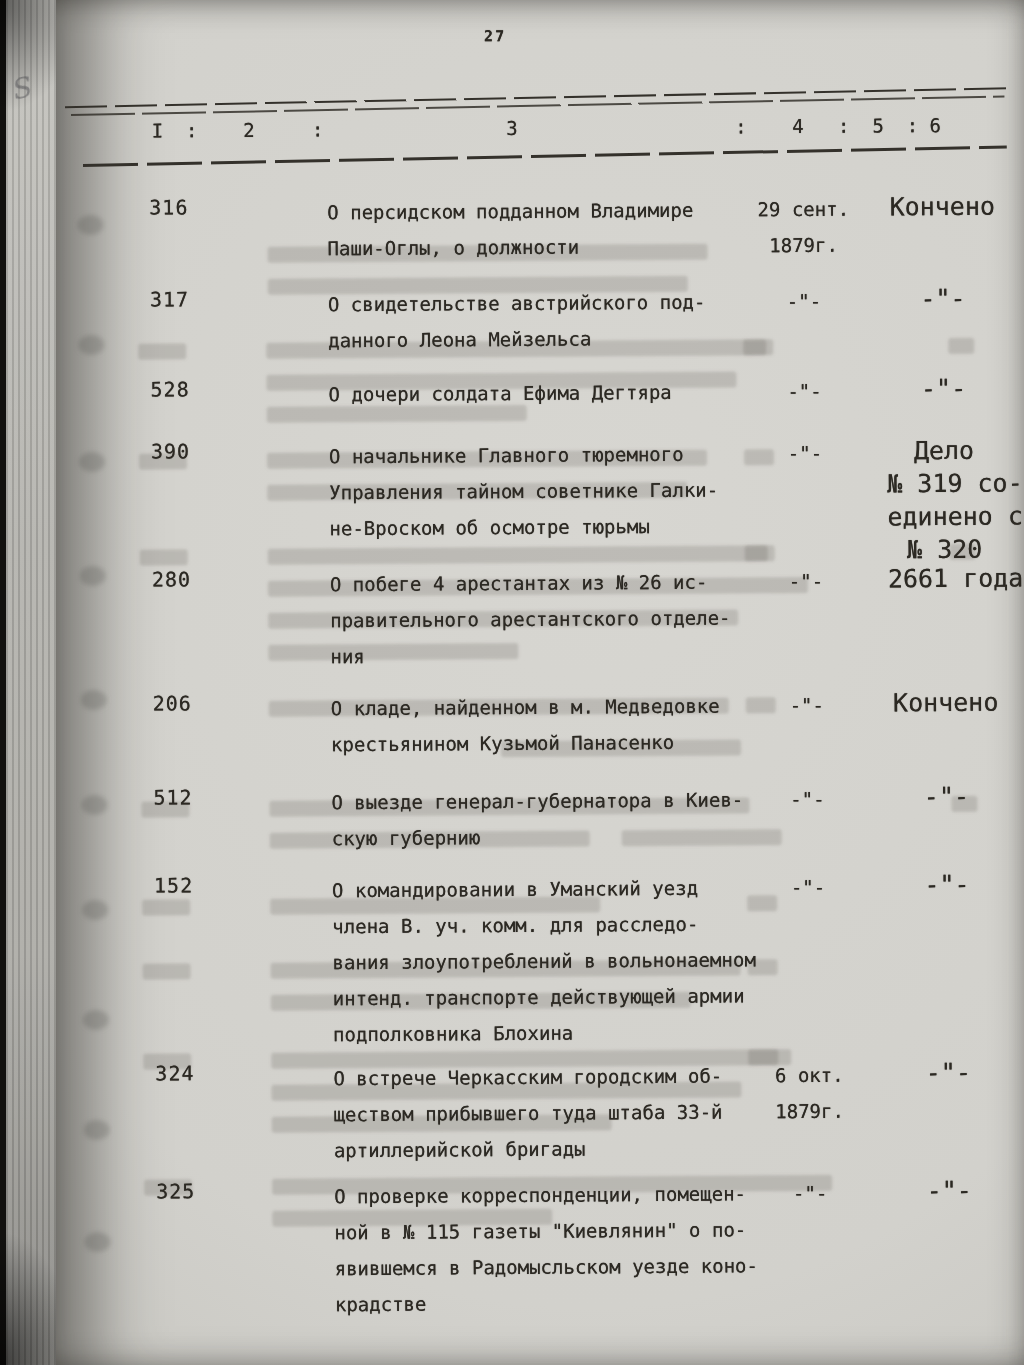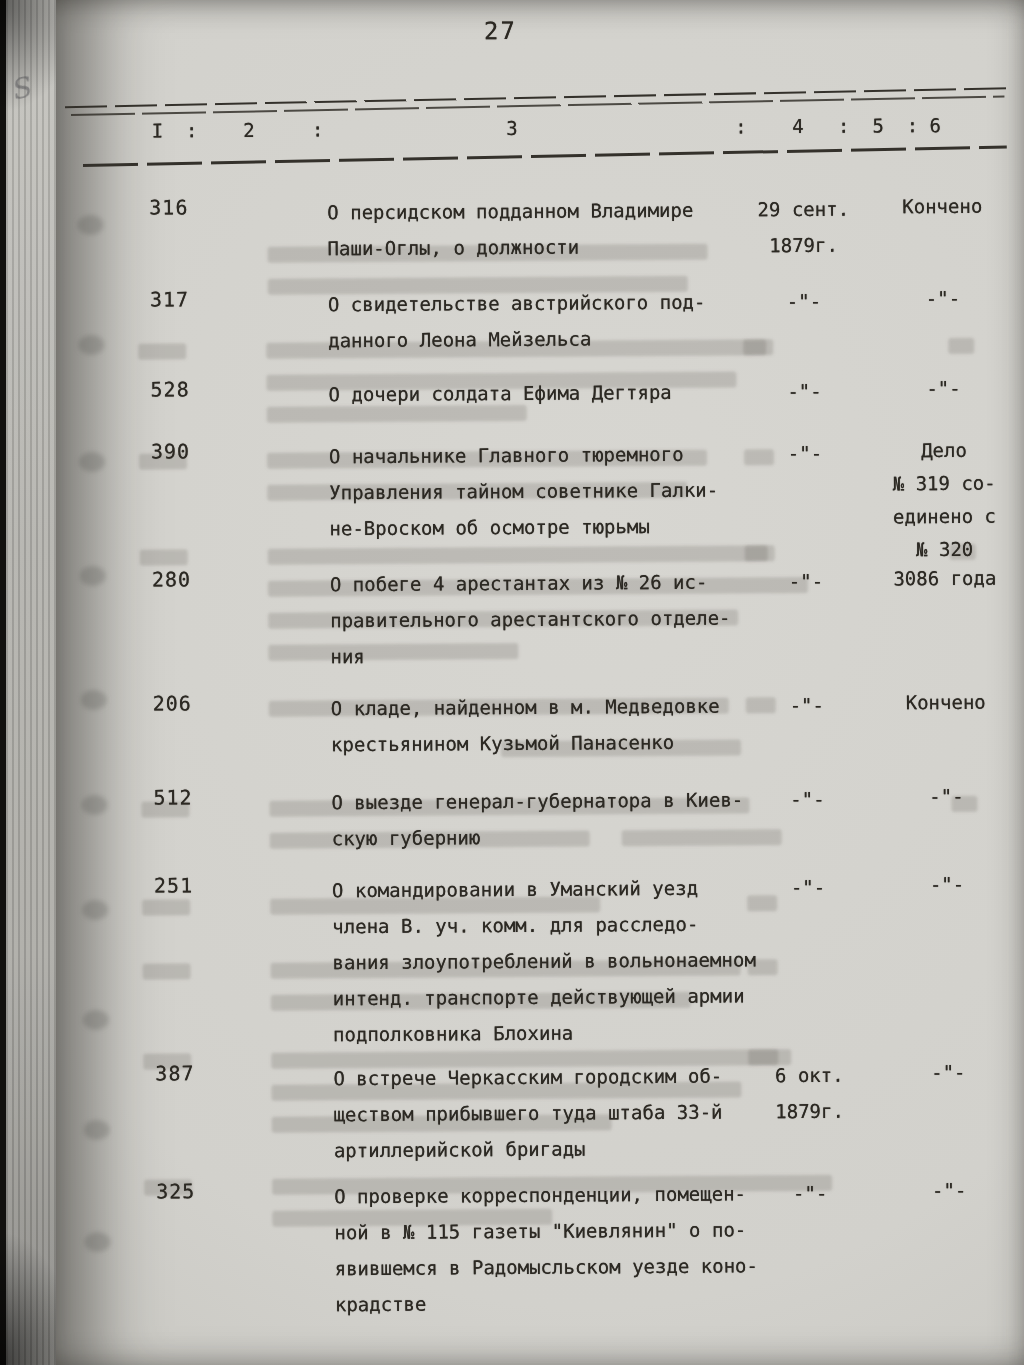--- a/index.html
+++ b/index.html
@@ -46,39 +46,39 @@
       inset 0 -18px 30px -18px rgba(22,20,16,.35);
   }
 
   .content {
     position:absolute; inset:0;
     transform:rotate(-.4deg); transform-origin:90px 600px;
     color:#2c2923;
     text-shadow:0 0 .7px rgba(44,41,35,.85);
   }
 
-  .page-number { position:absolute; left:488px; top:20px; font-size:24px; letter-spacing:2px; }
+  .page-number { position:absolute; left:488px; top:30px; font-size:15px; letter-spacing:2px;font-weight:bold; }
 
   .rule { position:absolute; height:2px; transform-origin:left center; transform:rotate(-.75deg); }
   .rule-a1 { left:68px; top:106px; width:944px;
     background:repeating-linear-gradient(90deg,#34312b 0 42px, transparent 42px 50px); }
   .rule-a2 { left:74px; top:114px; width:934px; opacity:.85;
     background:repeating-linear-gradient(90deg,#34312b 0 64px, transparent 64px 71px); }
   .rule-b  { left:86px; top:164px; width:924px; height:3px;
     background:repeating-linear-gradient(90deg,#34312b 0 55px, transparent 55px 64px); }
 
   .header-row { position:absolute; left:155px; top:120px; font-size:19px; white-space:pre; }
 
   .entries { position:absolute; inset:0; }
   .entry { position:absolute; left:0; width:1024px; }
   .entry > div { position:absolute; white-space:pre; }
   .col-no     { left:152px; top:0; font-size:20px; letter-spacing:1px; }
   .col-desc   { left:330px; top:0; font-size:19px; line-height:36px; width:450px; }
   .col-date   { left:750px; top:0; font-size:19px; line-height:36px; width:112px; text-align:center; }
-  .col-status { left:888px; top:0; font-size:19px; line-height:33px; width:114px; text-align:center; }
+  .col-status { left:888px; top:0; font-size:25px; line-height:33px; width:114px; text-align:center; }
 
   .ghost {
     position:absolute; height:16px; border-radius:3px;
     background:rgba(58,53,46,.17); filter:blur(1.4px);
   }
   .smudge {
     position:absolute; width:26px; height:20px; border-radius:50%;
     background:rgba(60,58,55,.22); filter:blur(2.5px);
   }
 </style>
@@ -185,48 +185,48 @@
 № 319 со-
 единено с
 № 320</div>
         </div>
         <div class="entry" style="top: 568px;">
           <div class="col-no">280</div>
           <div class="col-desc">О побеге 4 арестантах из № 26 ис-
 правительного арестантского отделе-
 ния</div>
           <div class="col-date">-"-</div>
-          <div class="col-status">3086 года</div>
+          <div class="col-status">2661 года</div>
         </div>
         <div class="entry" style="top: 692px;">
           <div class="col-no">206</div>
           <div class="col-desc">О кладе, найденном в м. Медведовке
 крестьянином Кузьмой Панасенко</div>
           <div class="col-date">-"-</div>
           <div class="col-status">Кончено</div>
         </div>
         <div class="entry" style="top: 786px;">
           <div class="col-no">512</div>
           <div class="col-desc">О выезде генерал-губернатора в Киев-
 скую губернию</div>
           <div class="col-date">-"-</div>
           <div class="col-status">-"-</div>
         </div>
         <div class="entry" style="top: 874px;">
-          <div class="col-no">251</div>
+          <div class="col-no">152</div>
           <div class="col-desc">О командировании в Уманский уезд
 члена В. уч. комм. для расследо-
 вания злоупотреблений в вольнонаемном
 интенд. транспорте действующей армии
 подполковника Блохина</div>
           <div class="col-date">-"-</div>
           <div class="col-status">-"-</div>
         </div>
         <div class="entry" style="top: 1062px;">
-          <div class="col-no">387</div>
+          <div class="col-no">324</div>
           <div class="col-desc">О встрече Черкасским городским об-
 ществом прибывшего туда штаба 33-й
 артиллерийской бригады</div>
           <div class="col-date">6 окт.
 1879г.</div>
           <div class="col-status">-"-</div>
         </div>
         <div class="entry" style="top: 1180px;">
           <div class="col-no">325</div>
           <div class="col-desc">О проверке корреспонденции, помещен-

